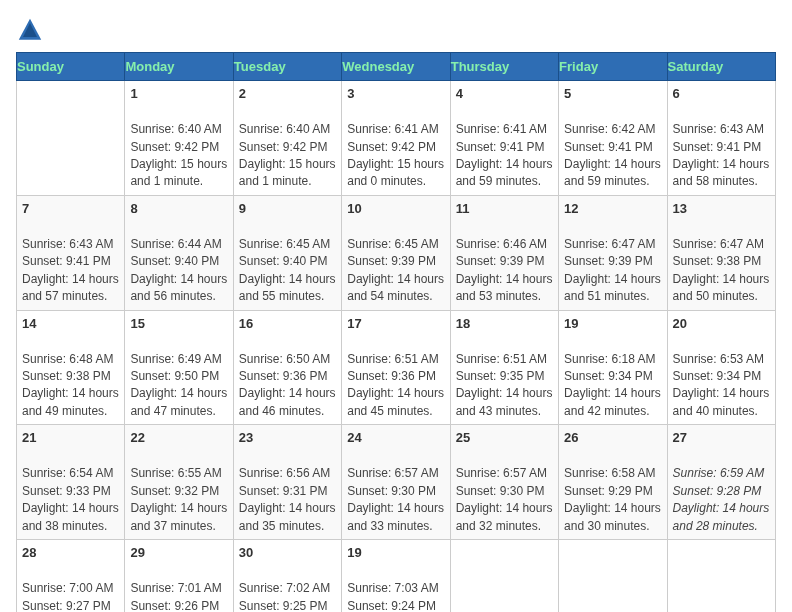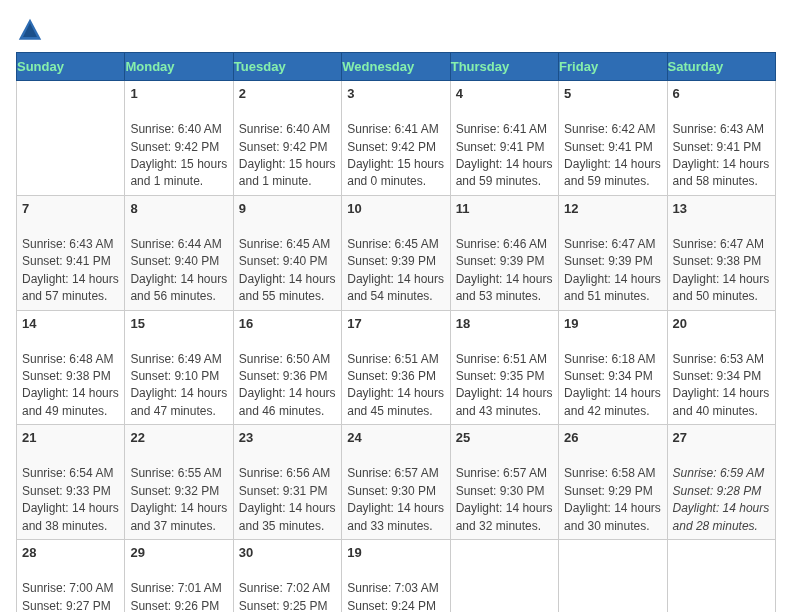--- a/index.html
+++ b/index.html
@@ -227,21 +227,21 @@
         <td>
           <span class="day-num">14</span>
           <div class="day-info" style="white-space: pre-line;">Sunrise: 6:48 AM
 Sunset: 9:38 PM
 Daylight: 14 hours
 and 49 minutes.</div>
         </td>
         <td>
           <span class="day-num">15</span>
           <div class="day-info" style="white-space: pre-line;">Sunrise: 6:49 AM
-Sunset: 9:10 PM
+Sunset: 9:50 PM
 Daylight: 14 hours
 and 47 minutes.</div>
         </td>
         <td>
           <span class="day-num">16</span>
           <div class="day-info" style="white-space: pre-line;">Sunrise: 6:50 AM
 Sunset: 9:36 PM
 Daylight: 14 hours
 and 46 minutes.</div>
         </td>

